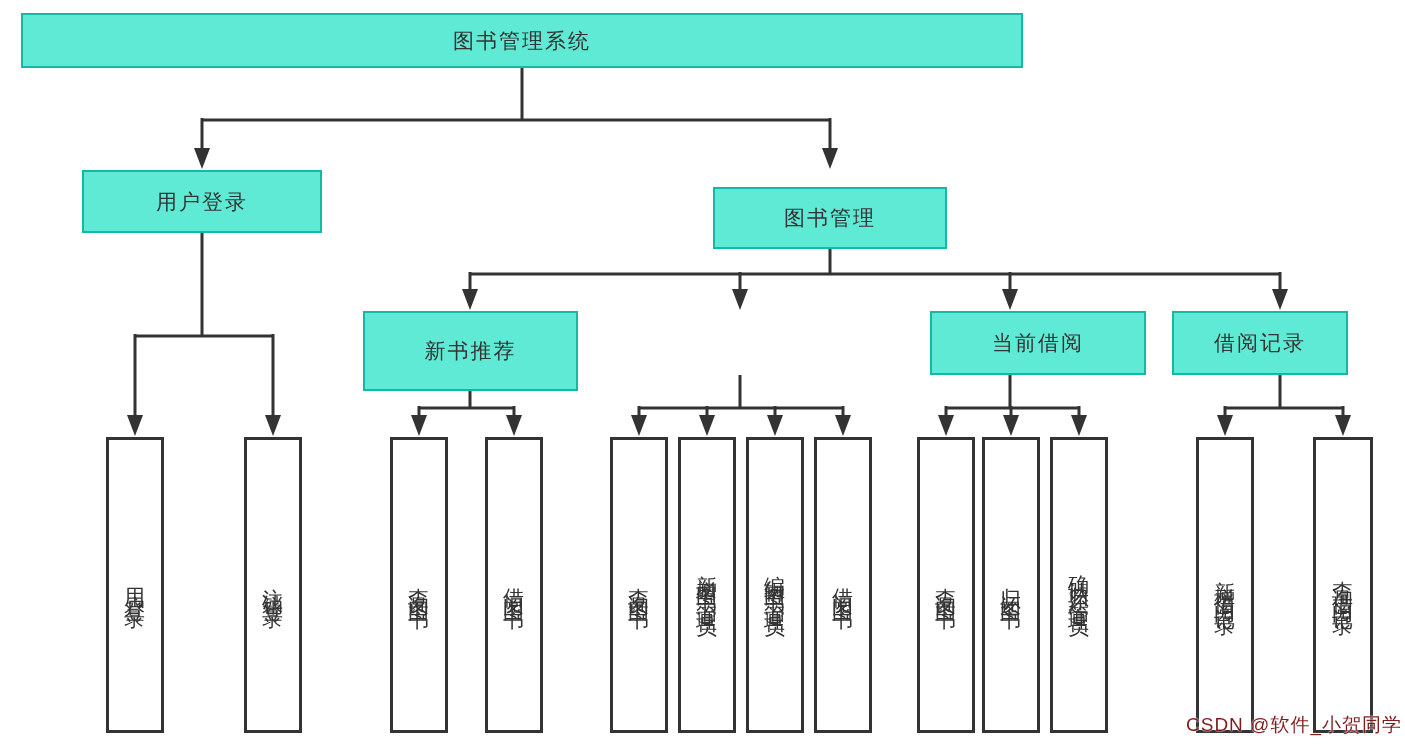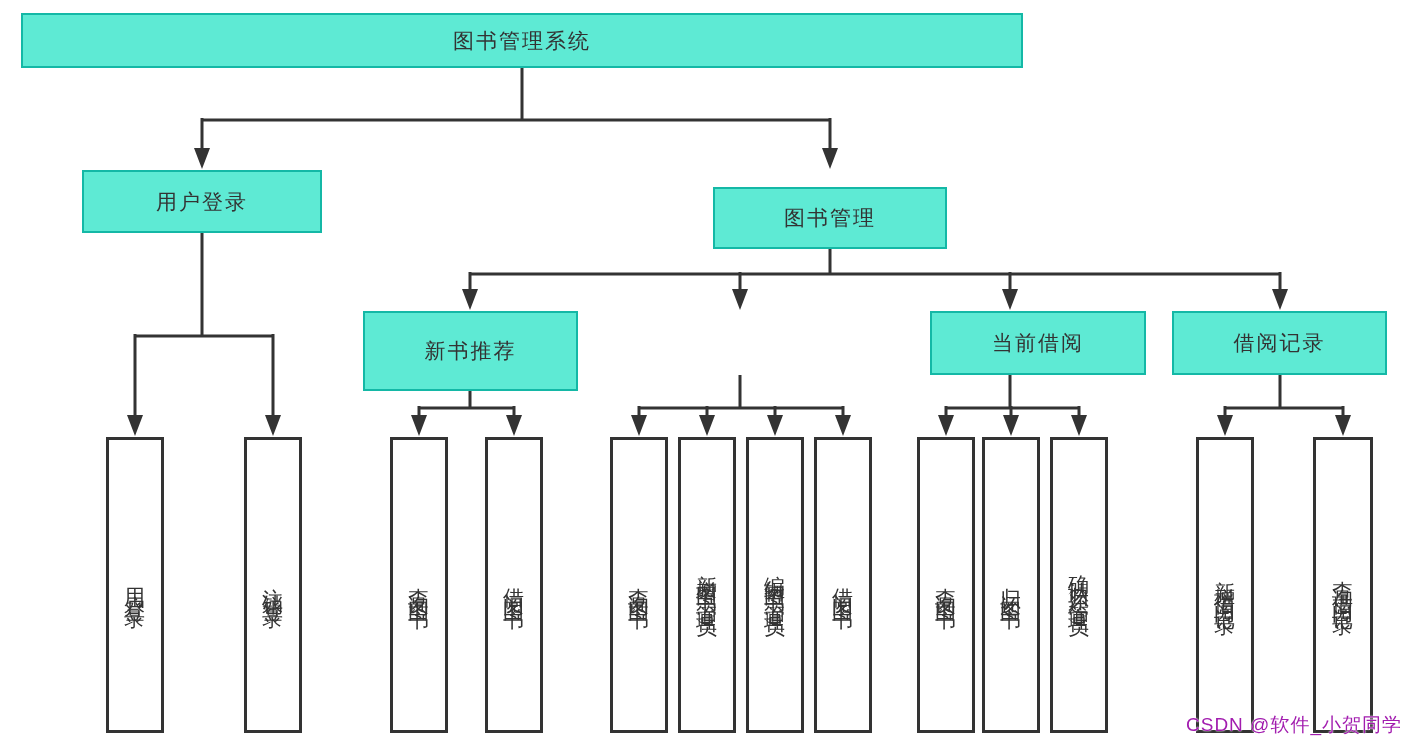--- a/index.html
+++ b/index.html
@@ -51,21 +51,21 @@
     height: 296px;
     width: 58px;
     z-index: 1;
   }
   .watermark {
     position: absolute;
     left: 1186px;
     top: 712px;
     font-size: 19px;
     letter-spacing: 1px;
-    color: #a21caf;
+    color: #7f1d1d;
     text-shadow: 0 0 2px #ffffff, 0 0 1px #ffffff;
     white-space: nowrap;
     z-index: 2;
   }
 </style>
 </head>
 <body>
 
 <div class="canvas">
 
@@ -103,21 +103,21 @@
              M1343 436 l-8 -21 h16 z"></path>
   </svg>
 
   <div class="node" style="left:21px; top:13px; width:1002px; height:55px;">图书管理系统</div>
 
   <div class="node" style="left:82px; top:170px; width:240px; height:63px;">用户登录</div>
   <div class="node" style="left:713px; top:171px; width:234px; height:62px;margin-top:16px;">图书管理</div>
 
   <div class="node" style="left:363px; top:311px; width:215px; height:80px;">新书推荐</div>
   <div class="node" style="left:902px; top:311px; width:216px; height:64px;margin-left:28px;">当前借阅</div>
-  <div class="node" style="left:1172px; top:311px; width:215px; height:64px;">借阅记录</div>
+  <div class="node" style="left:1172px; top:311px; width:176px; height:64px;">借阅记录</div>
 
   <div class="vnode" style="left:106px;">用户登录</div>
   <div class="vnode" style="left:244px;">注销登录</div>
 
   <div class="vnode" style="left:390px;">查询图书</div>
   <div class="vnode" style="left:485px;">借阅图书</div>
 
   <div class="vnode" style="left:610px;">查询图书</div>
   <div class="vnode" style="left:678px; letter-spacing:6px;">新增图书（管理员）</div>
   <div class="vnode" style="left:746px; letter-spacing:6px;">编辑图书（管理员）</div>

